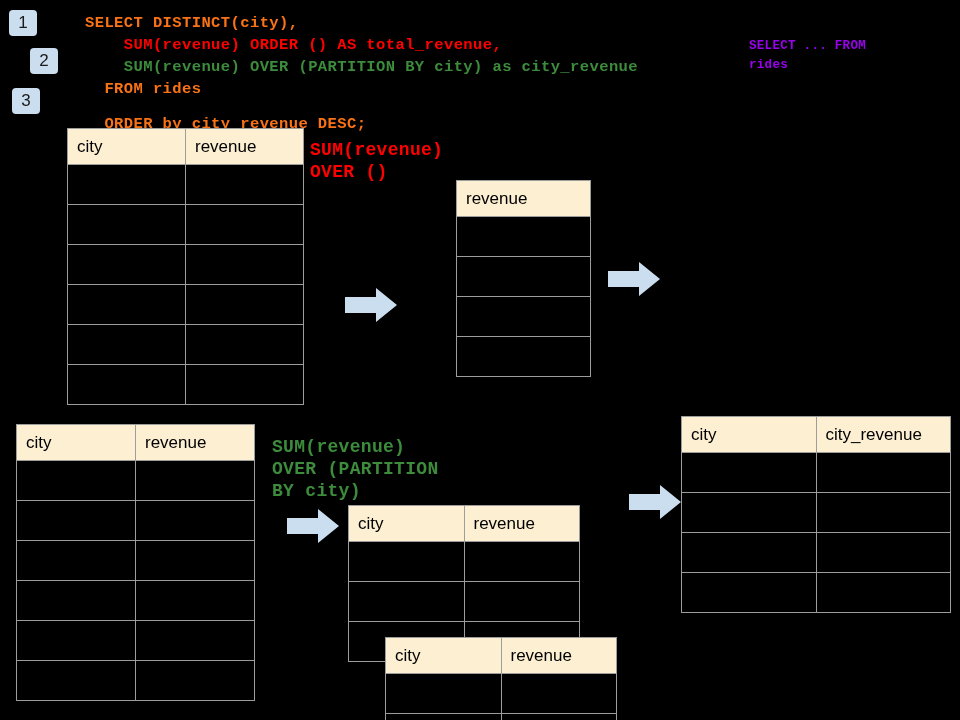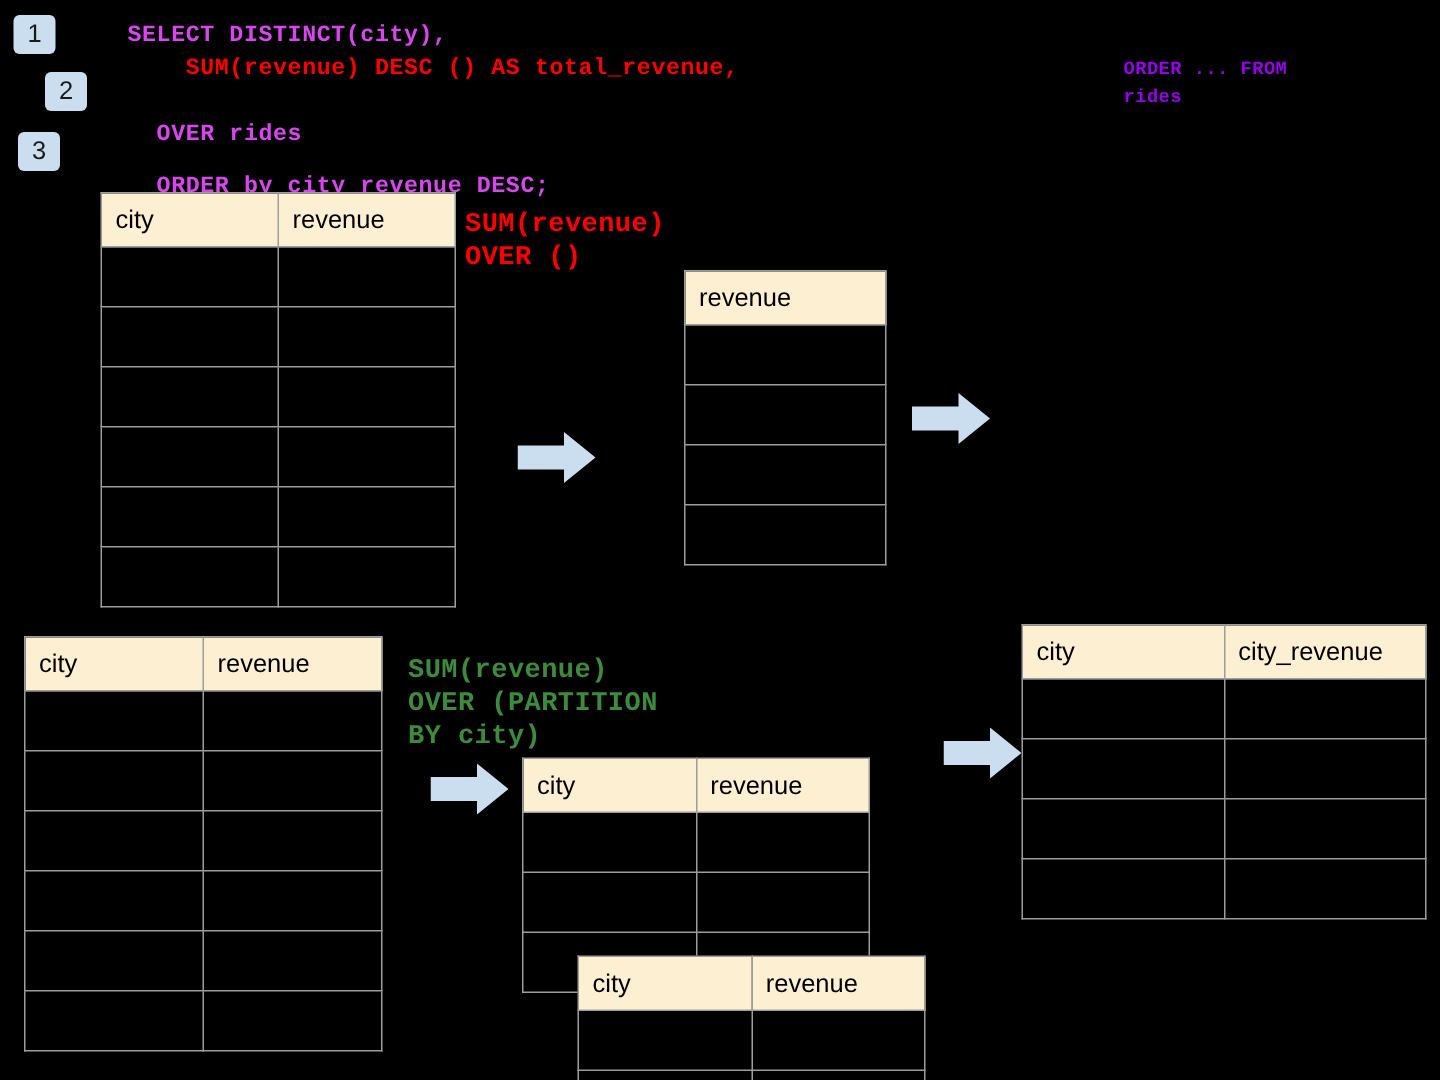--- a/index.html
+++ b/index.html
@@ -26,21 +26,21 @@
   
   .sql{
     position:absolute;
     font-family:"Liberation Mono","DejaVu Sans Mono",monospace;
     font-size:15.5px;
     line-height:22px;
     white-space:pre;
     font-weight:bold;
     letter-spacing:0.4px;
   }
-  .sql-purple{color:#d946ef;}
+  .sql-purple{color:#f97316;}
   .sql-red{color:#FF0000;}
   .sql-green{color:#3C8C3C;}
 
   
   .anno{
     position:absolute;
     font-family:"Liberation Mono","DejaVu Sans Mono",monospace;
     font-size:18px;
     line-height:22px;
     white-space:pre;
@@ -82,25 +82,26 @@
 </head>
 <body>
 
 <div id="stage">
 
   <div class="badge" style="left:9px;top:10px;">1</div>
   <div class="badge" style="left:30px;top:48px;">2</div>
   <div class="badge" style="left:12px;top:88px;">3</div>
 
   <div class="sql sql-purple" style="left:85px;top:12px;">SELECT DISTINCT(city),</div>
-  <div class="sql sql-red" style="left:85px;top:34px;">    SUM(revenue) DESC () AS total_revenue,</div>
-  <div class="sql sql-purple" style="left:85px;top:78px;">  OVER rides</div>
+  <div class="sql sql-red" style="left:85px;top:34px;">    SUM(revenue) ORDER () AS total_revenue,</div>
+  <div class="sql sql-green" style="left:85px;top:56px;">    SUM(revenue) OVER (PARTITION BY city) as city_revenue</div>
+  <div class="sql sql-purple" style="left:85px;top:78px;">  FROM rides</div>
   <div class="sql sql-purple" style="left:85px;top:113px;">  ORDER by city_revenue DESC;</div>
 
-  <div class="anno anno-purple" style="left:749px;top:37px;">ORDER ... FROM
+  <div class="anno anno-purple" style="left:749px;top:37px;">SELECT ... FROM
 rides</div>
 
   <div class="anno anno-red" style="left:310px;top:139px;">SUM(revenue)
 OVER ()</div>
 
   <div class="anno anno-green" style="left:272px;top:436px;">SUM(revenue)
 OVER (PARTITION
 BY city)</div>
 
   <table class="tbl" style="left:67px;top:128px;width:236px;">

